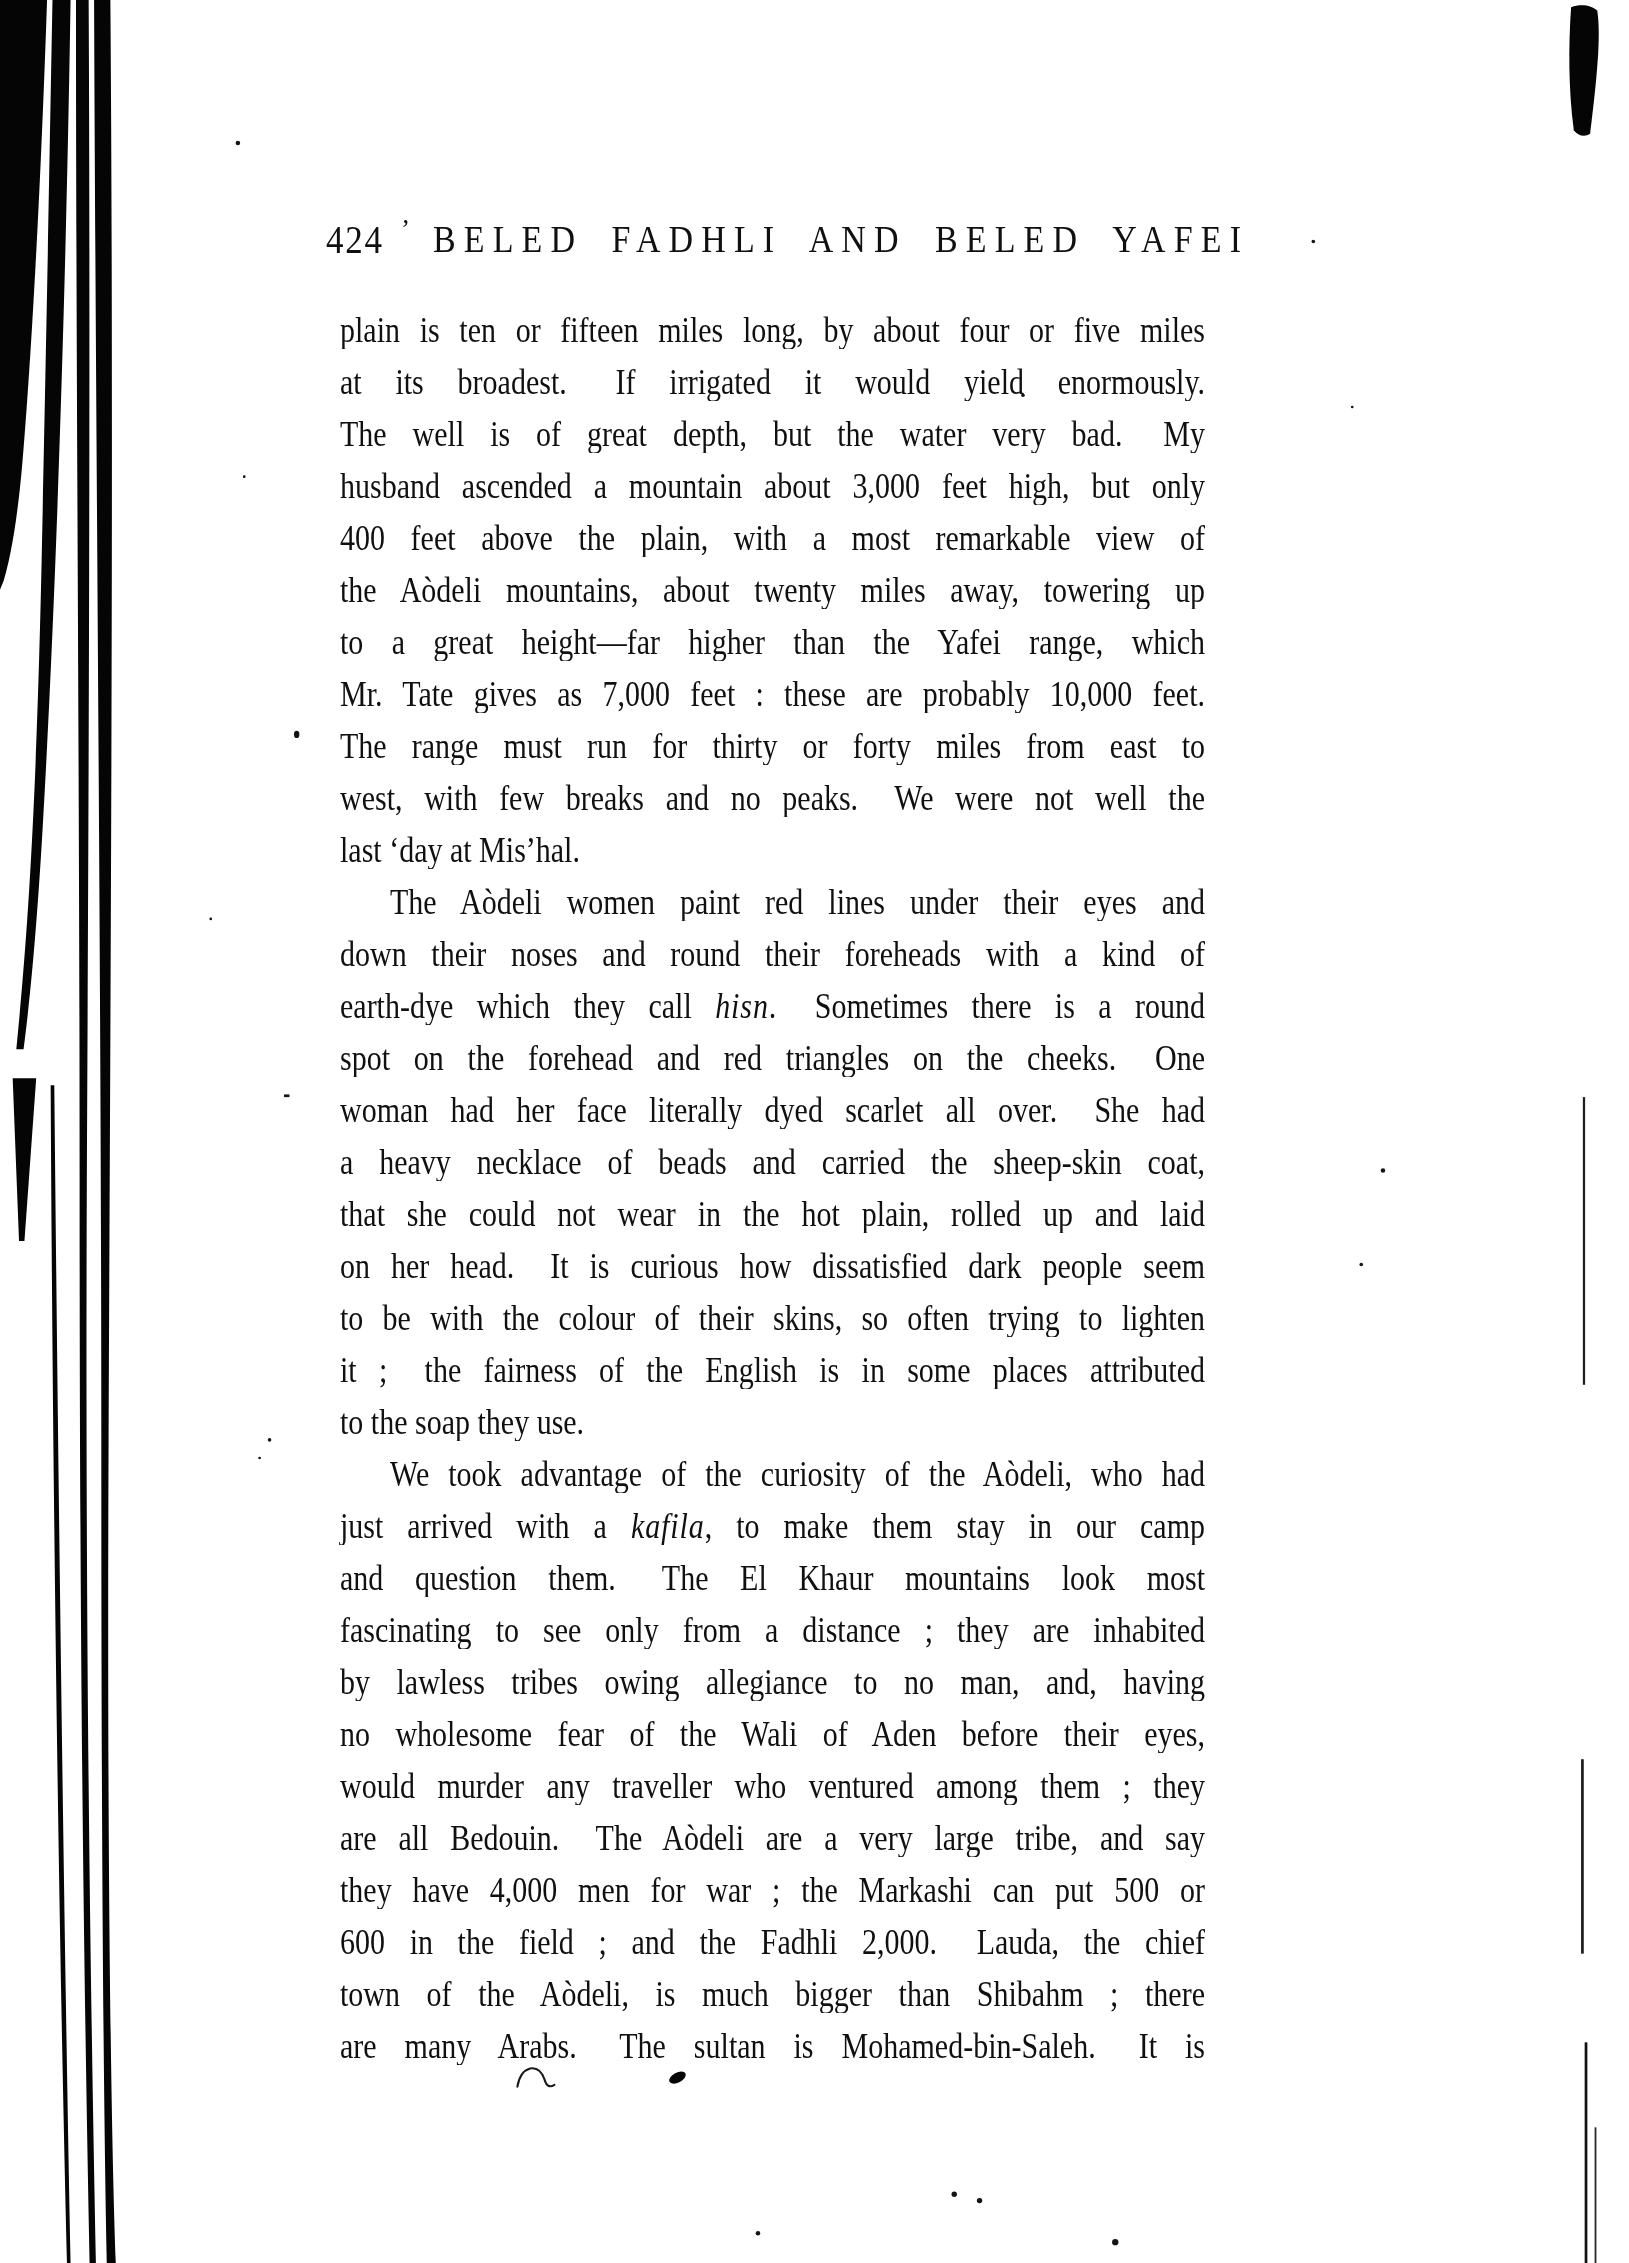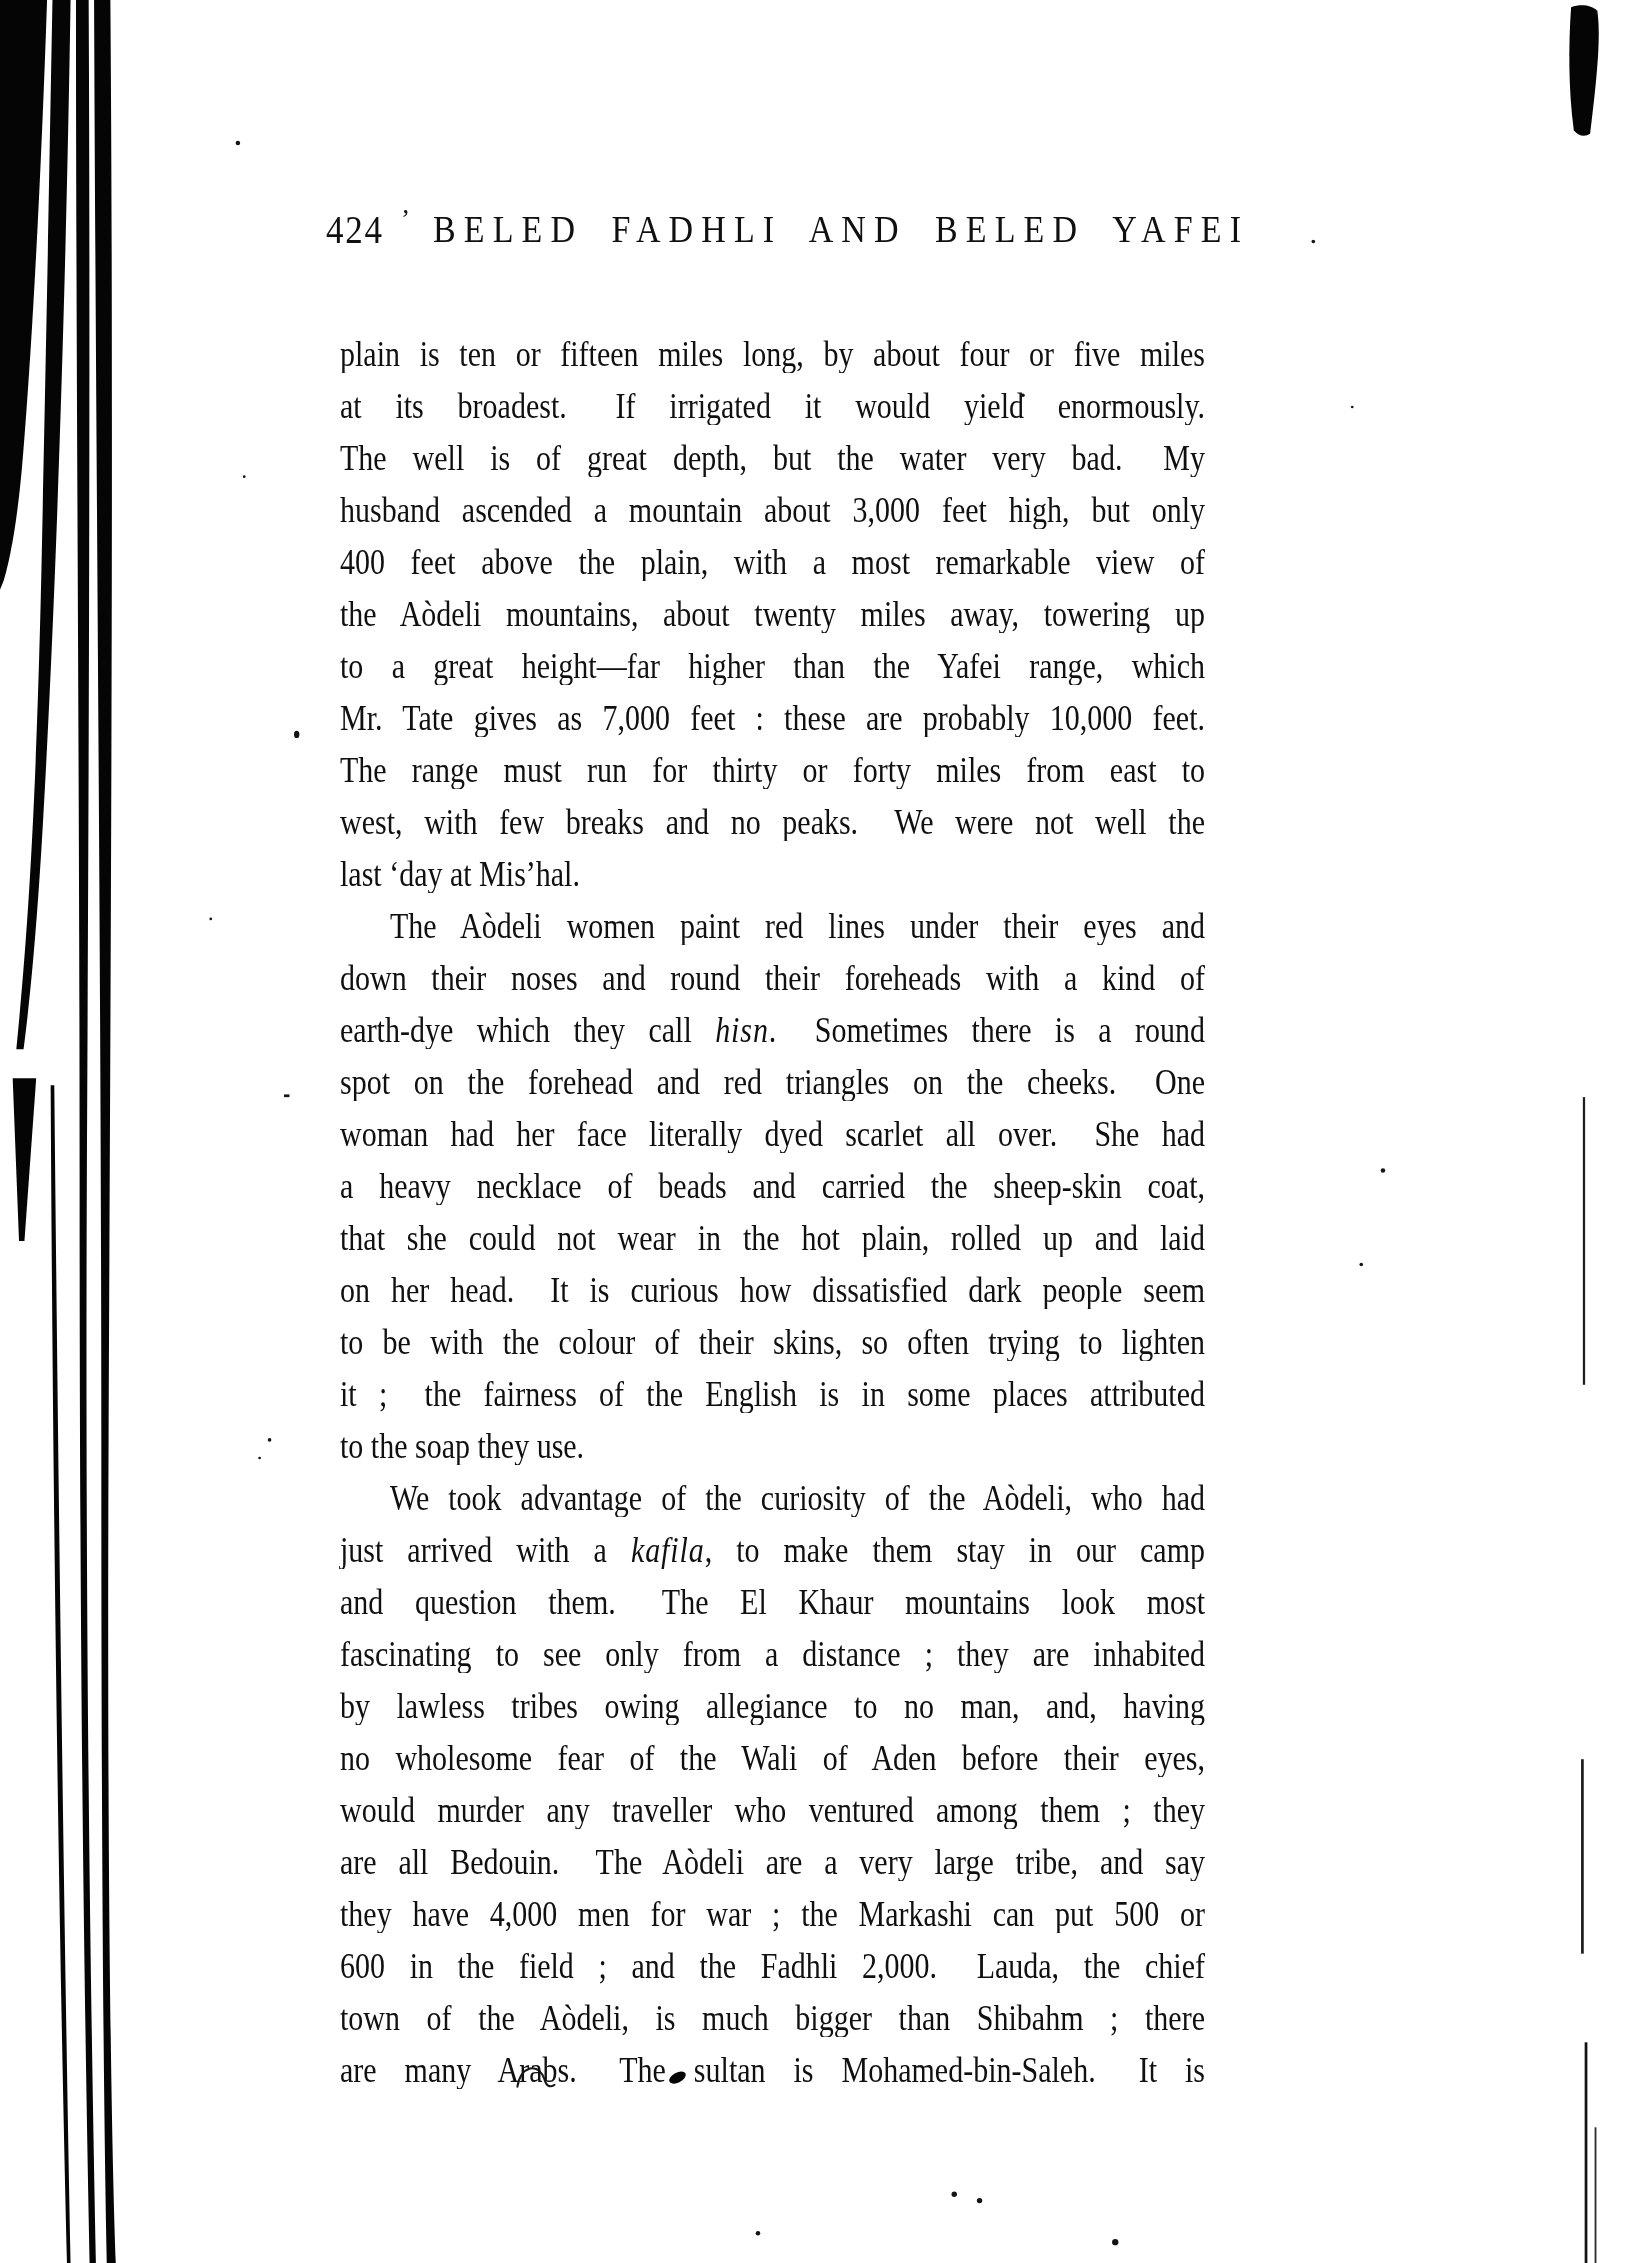--- a/index.html
+++ b/index.html
@@ -3,35 +3,34 @@
 <meta charset="utf-8">
 <title>Scanned book page</title>
 <style>
   html,body{margin:0;padding:0;}
   body{
     width:1629px;height:2263px;position:relative;overflow:hidden;
     background:#ffffff;color:#101010;
     font-family:"Liberation Serif", serif;
     -webkit-font-smoothing:antialiased;
   }
-  .page-header{position:absolute;top:208px;left:0;width:1629px;height:54px;}
+  .page-header{position:absolute;top:218px;left:0;width:1629px;height:54px;}
   .page-number{
     position:absolute;left:326px;top:0;font-size:35px;
     transform:scaleY(1.14);transform-origin:left top;letter-spacing:1.8px;
   }
   .stray-mark{position:absolute;left:401px;top:-3.6px;font-size:27px;}
   .page-title{
     position:absolute;left:433px;top:0;font-size:34px;white-space:nowrap;
     letter-spacing:8.1px;word-spacing:11.8px;
     transform:scaleY(1.14);transform-origin:left top;
   }
   .body-text{
     position:absolute;left:340px;top:304px;width:865px;
     font-size:30px;
-    margin-top:24px;
   }
   .line{
     height:52px;line-height:52px;
     text-align:justify;text-align-last:justify;
     transform:scaleY(1.18);transform-origin:center;
     overflow:visible;
   }
   .line.nojust{text-align:left;text-align-last:left;}
   .line.indent{text-indent:50px;}
   .line em{font-style:italic;letter-spacing:0.9px;}

